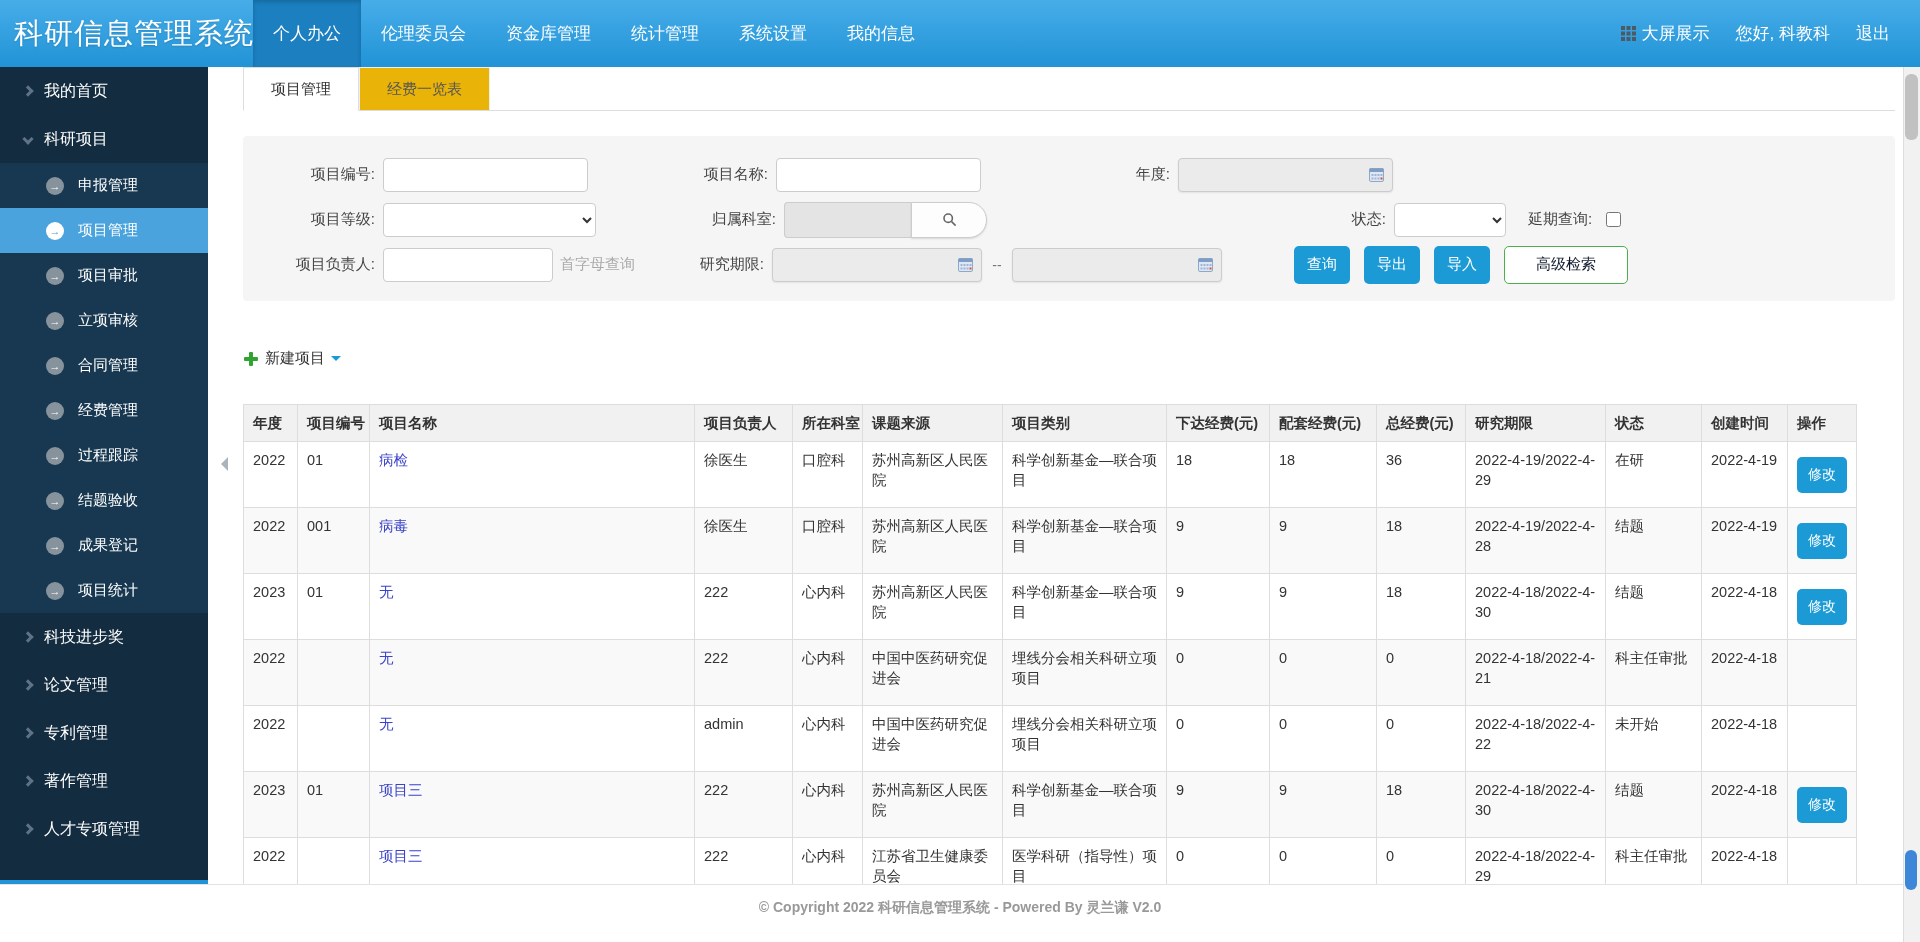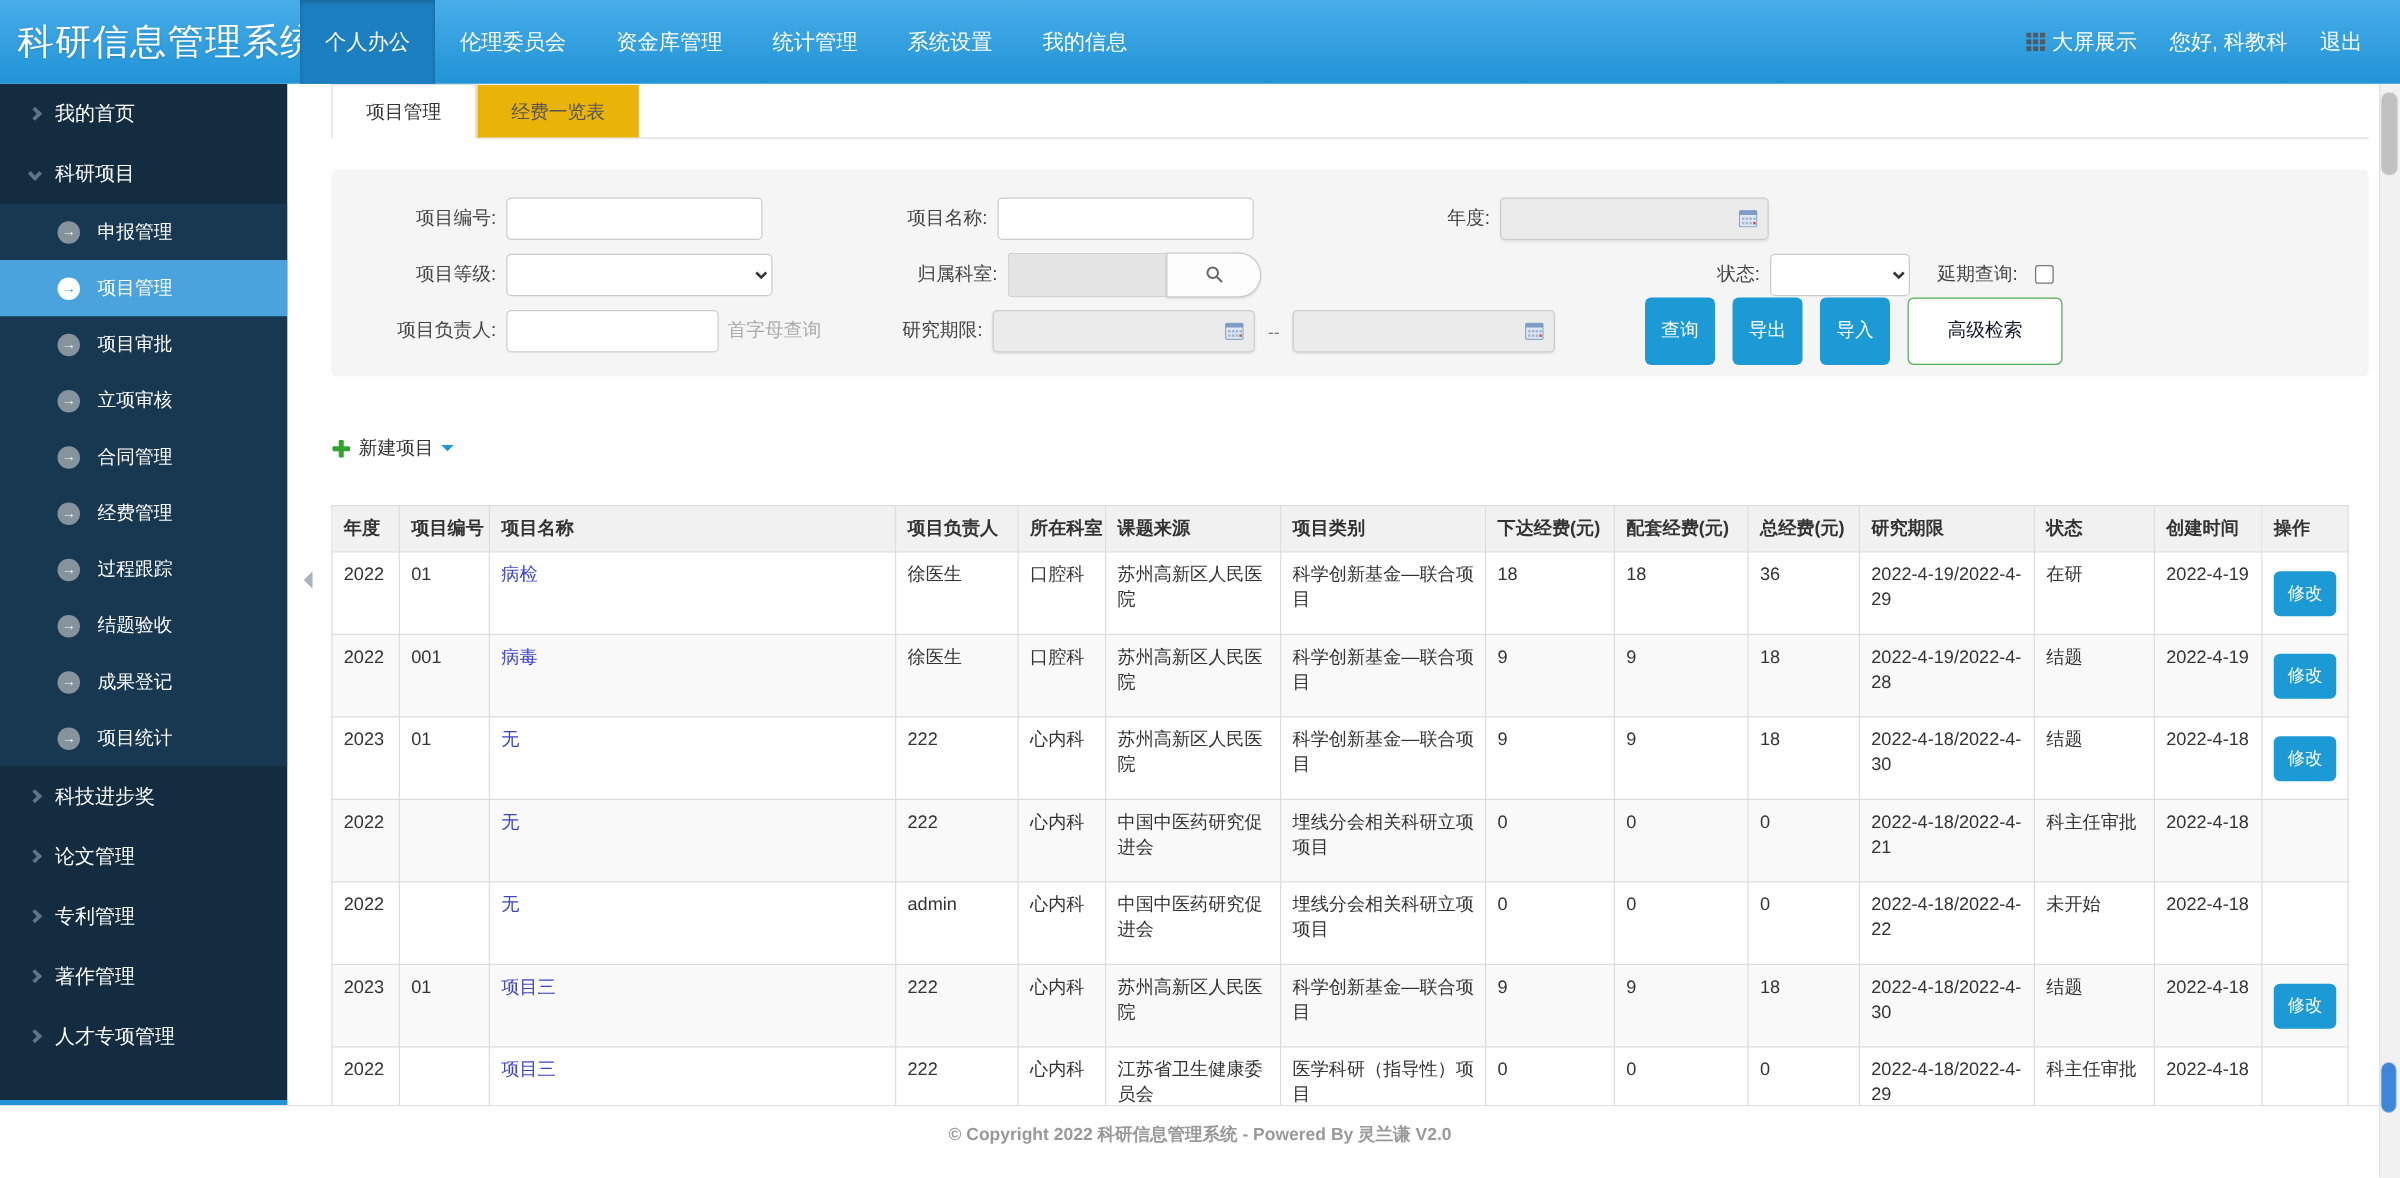--- a/index.html
+++ b/index.html
@@ -4,31 +4,31 @@
 <style>
   * { margin:0; padding:0; box-sizing:border-box; }
   html,body { width:1920px; height:942px; overflow:hidden; background:#fff;
     font-family:"Liberation Sans","DejaVu Sans",sans-serif; font-size:14px; color:#333; }
 
   
   .header { height:67px; display:flex; align-items:stretch;
     background:linear-gradient(#47ade9,#2193d6); color:#fff; position:relative; z-index:5; }
   .brand { width:240px; display:flex; align-items:center; padding-left:14px;
     font-size:29px; letter-spacing:1px; text-shadow:0 1px 2px rgba(0,0,0,.15); white-space:nowrap; }
-  .top-nav { display:flex; align-items:stretch; }
+  .top-nav { display:flex; align-items:stretch;margin-left:13px; }
   .nav-item { display:flex; align-items:center; padding:0 20px; font-size:17px; cursor:pointer; }
   .nav-item.active { background:#1b7fc0; box-shadow:inset 0 2px 4px rgba(0,0,0,.18); }
   .header-right { margin-left:auto; display:flex; align-items:center; gap:26px; padding-right:30px; font-size:17px; }
   .hr-item { display:flex; align-items:center; gap:6px; cursor:pointer; white-space:nowrap; }
 
   
   .body-row { display:flex; height:817px; position:relative; }
 
   
-  .sidebar { width:230px; background:#132c40; border-bottom:4px solid #2193d6; overflow:hidden; flex:none; }
+  .sidebar { width:208px; background:#132c40; border-bottom:4px solid #2193d6; overflow:hidden; flex:none; }
   .side-item { height:48px; display:flex; align-items:center; gap:12px; padding-left:24px;
     color:#fff; font-size:16px; cursor:pointer; }
   .chev { width:8px; height:8px; border-right:3px solid #5f7486; border-bottom:3px solid #5f7486;
     transform:rotate(-45deg); flex:none; }
   .chev.down { transform:rotate(45deg); }
   .submenu { background:#173850; }
   .sub-item { height:45px; display:flex; align-items:center; gap:14px; padding-left:46px;
     color:#fff; font-size:15px; cursor:pointer; }
   .sub-item.active { background:#4aa3dc; }
   .dot { width:18px; height:18px; border-radius:50%; background:#87939c; color:#fff;
@@ -54,21 +54,21 @@
     font-size:14px; font-family:inherit; color:#333; outline:none; }
   select.finput { padding:0 4px; }
   .date-box { display:inline-flex; align-items:center; justify-content:flex-end; padding:0 8px;
     height:34px; border:1px solid #ccc; border-radius:4px; background:#ebebeb; box-shadow:0 1px 2px rgba(0,0,0,.08); }
   .combo { display:inline-flex; align-items:stretch; height:36px; }
   .combo .cinput { width:127px; border:1px solid #ccc; border-right:none; border-radius:4px 0 0 4px; background:#e4e4e4; }
   .combo .cbtn { width:76px; border:1px solid #ccc; border-radius:0 18px 18px 0; background:#fdfdfd;
     display:flex; align-items:center; justify-content:center; cursor:pointer; box-shadow:0 1px 2px rgba(0,0,0,.12); }
   .hint { color:#aaa; font-size:15px; margin-left:7px; white-space:nowrap; }
   .range-sep { width:30px; text-align:center; color:#777; }
-  .btn { height:54px; border:none; border-radius:5px; background:#1b9ad6; color:#fff;
+  .btn { height:38px; border:none; border-radius:5px; background:#1b9ad6; color:#fff;
     font-size:15px; font-family:Liberation Mono, monospace; padding:0 13px; cursor:pointer; }
   .btn.adv { background:#fff; border:1px solid #4cae4c; color:#0f172a; padding:0 31px; }
   .cb { width:15px; height:15px; margin-left:6px; }
 
   
   .toolbar { margin-top:48px; display:flex; align-items:center; gap:6px; font-size:15px; cursor:pointer; width:max-content; }
   .caret { width:0; height:0; border:5px solid transparent; border-top-color:#1b9ad6; margin-top:5px; }
 
   
   table.grid { margin-top:36px; border-collapse:collapse; table-layout:fixed; width:1613px; background:#fff; }

